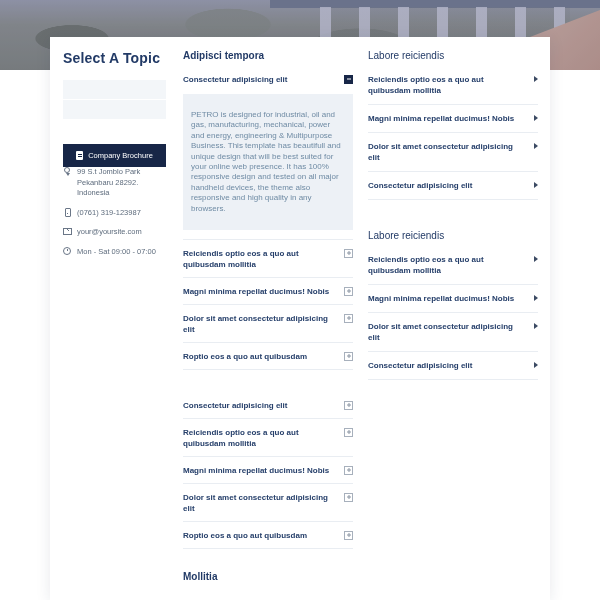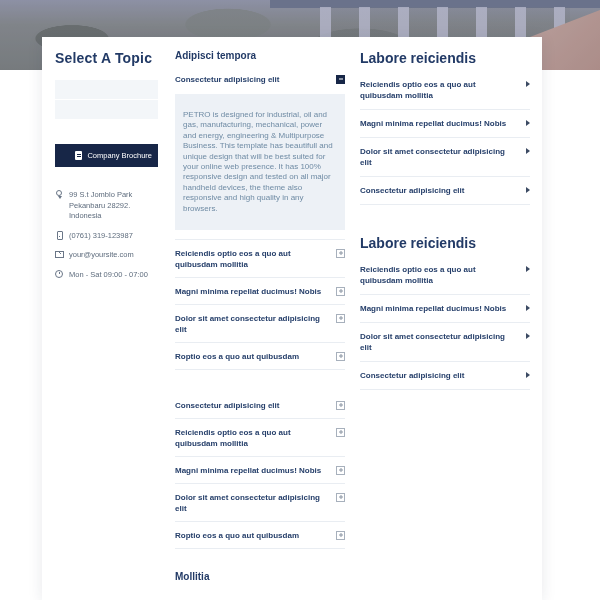--- a/index.html
+++ b/index.html
@@ -21,36 +21,36 @@
       linear-gradient(180deg,#9ba1a9 0%,#8b9186 35%,#7e8577 100%);}
   .deck{position:absolute;top:0;right:0;width:330px;height:8px;background:#6f7a88}
   .pillars{position:absolute;top:7px;right:30px;width:250px;height:52px;
     background:repeating-linear-gradient(90deg, rgba(202,206,213,.85) 0 11px, rgba(118,126,116,.12) 11px 39px)}
   .sand{position:absolute;right:0;bottom:0;width:155px;height:60px;
     background:linear-gradient(135deg,#ddc2ad,#c29c85);
     clip-path:polygon(0 100%,100% 0,100% 100%)}
   .banner::after{content:"";position:absolute;inset:0;background:rgba(90,86,148,.22)}
 
   
-  .card{position:absolute;left:42px;top:37px;width:500px;height:563px;background:#fff;
+  .card{position:absolute;left:50px;top:37px;width:500px;height:563px;background:#fff;
         box-shadow:0 2px 14px rgba(30,40,70,.10);display:flex;align-items:flex-start;
         padding:13px 12px 0 13px;overflow:hidden}
 
   
   .sidebar{width:103px;margin-right:17px;flex:none}
   .sidebar h2{font-size:14px;font-weight:bold;color:var(--navy);margin:0 0 14px;letter-spacing:.2px}
   .topic-btn{display:block;width:100%;height:19px;background:var(--btnbg);border:none;
              color:#4a5a74;font-size:7.5px;margin-bottom:1px;font-family:inherit;cursor:pointer;text-align:center}
   .brochure{margin-top:25px;width:100%;height:23px;background:var(--dark);color:#fff;border:none;
-            font-size:7.5px;display:flex;align-items:center;justify-content:flex-end;gap:5px;
+            font-size:7.5px;display:flex;align-items:center;justify-content:center;gap:5px;
             font-family:inherit;cursor:pointer}
   .file-icon{width:7px;height:9px;background:#fff;border-radius:1px;position:relative;flex:none}
   .file-icon::after{content:"";position:absolute;left:1.5px;top:2.5px;width:4px;height:1px;background:var(--dark);
                     box-shadow:0 2px 0 var(--dark)}
-  .contact{margin-top:23px}
+  .contact{}
   .c-row{display:flex;gap:6px;margin-bottom:9px;color:#5e6c7d;font-size:7.5px;line-height:10.5px;align-items:flex-start}
   .c-icon{flex:none;width:8px;height:9px;margin-top:0;position:relative}
   .map-pin-icon::before{content:"";position:absolute;left:1px;top:0;width:4px;height:4px;
                         border:1px solid var(--icongray);border-radius:50%}
   .map-pin-icon::after{content:"";position:absolute;left:2.5px;top:6px;width:0;height:0;
                        border-left:2px solid transparent;border-right:2px solid transparent;
                        border-top:3px solid var(--icongray)}
   .phone-icon::before{content:"";position:absolute;left:1.5px;top:0;width:4px;height:7px;
                       border:1px solid var(--icongray);border-radius:1px}
   .phone-icon::after{content:"";position:absolute;left:3.5px;top:5.5px;width:1px;height:1px;background:var(--icongray)}
@@ -75,21 +75,21 @@
   .acc-icon .v{top:1.5px;bottom:1.5px;left:50%;width:1px;transform:translateX(-50%)}
   .acc-item.open .acc-icon{background:var(--dark);border-color:var(--dark)}
   .acc-item.open .acc-icon i{background:#fff}
   .acc-panel{display:none}
   .acc-item.open .acc-panel{display:block;background:var(--panel);color:var(--bodytext);
                             font-size:8px;line-height:10.4px;padding:16px 8px;margin:2px 0 9px}
 
   
   .aside{width:170px;flex:none}
   .link-section{margin-bottom:30px}
-  .link-section h3{font-size:14px;font-weight:bold;color:var(--navy);margin:0 0 5px}
+  .link-section h3{font-size:10px;font-weight:normal;color:var(--navy);margin:0 0 5px}
   .link-item{display:flex;justify-content:space-between;align-items:flex-start;gap:8px;
              padding:8px 0;border-bottom:1px solid var(--line);cursor:pointer}
   .link-title{font-size:8px;font-weight:bold;color:var(--title);line-height:11px}
   .caret-icon{flex:none;margin-top:2px;width:0;height:0;border-left:4px solid #3c4a63;
               border-top:3px solid transparent;border-bottom:3px solid transparent}
 </style>
 </head>
 <body>
 
 <div class="banner">

